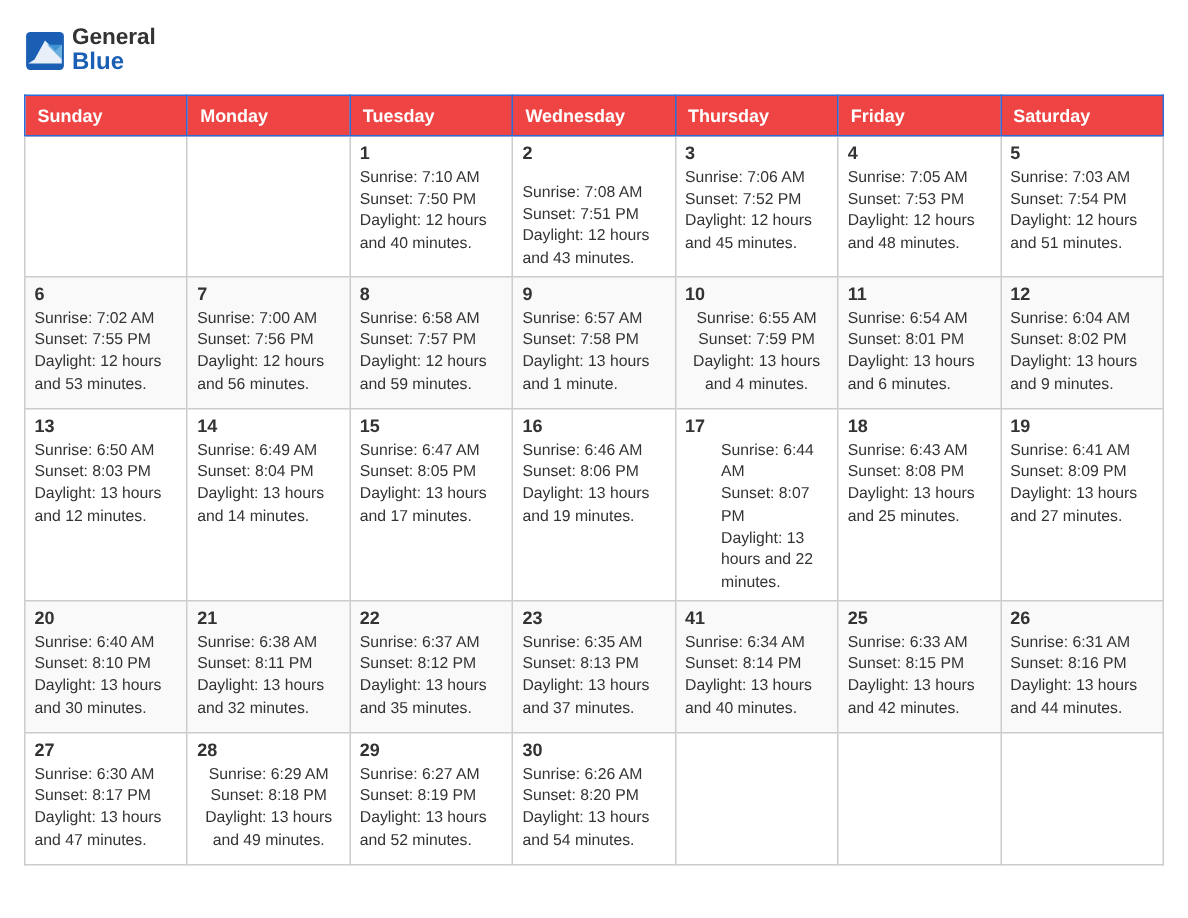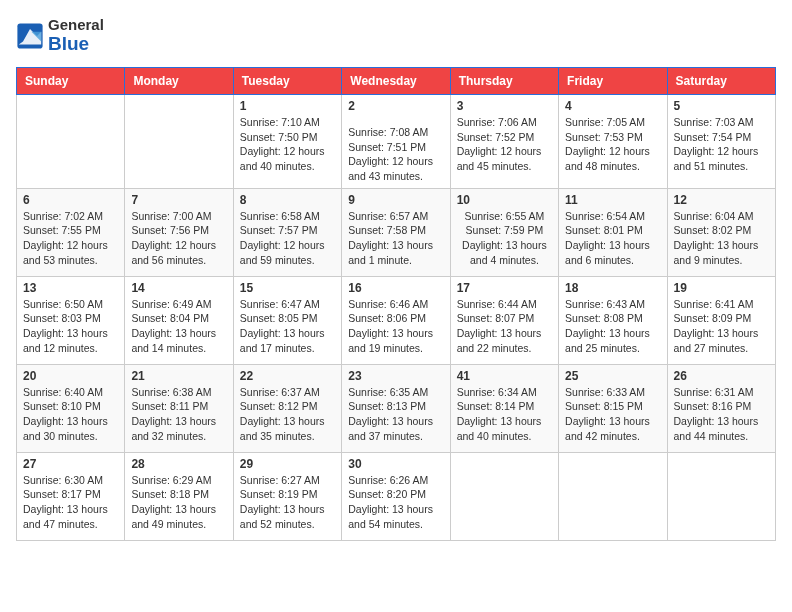--- a/index.html
+++ b/index.html
@@ -83,21 +83,21 @@
 
 <div class="header">
   <div class="logo">
     <svg class="logo-icon" viewBox="0 0 40 40">
       <rect x="2" y="2" width="36" height="36" rx="4" fill="#1a5fb4"></rect>
       <polygon points="10,28 20,10 30,20 36,14 36,32 4,32" fill="#fff" opacity="0.9"></polygon>
       <polygon points="22,14 36,14 36,28" fill="#4a9fd9" opacity="0.8"></polygon>
     </svg>
     <div>
       <div style="font-size:15px;font-weight:bold;color:#333;">General</div>
-      <div style="font-size:19px;font-weight:bold;color:#1a5fb4;">Blue</div>
+      <div style="font-size:16px;font-weight:bold;color:#1a5fb4;">Blue</div>
     </div>
   </div>
   <div class="title-block">
     <div class="month-year"></div>
     <div class="location"></div>
   </div>
 </div>
 
 <table class="calendar">
   <thead>
@@ -210,21 +210,21 @@
 Daylight: 13 hours and 17 minutes.</div>
         </td>
         <td>
           <span class="day-number">16</span>
           <div class="day-info" style="white-space: pre-line;">Sunrise: 6:46 AM
 Sunset: 8:06 PM
 Daylight: 13 hours and 19 minutes.</div>
         </td>
         <td>
           <span class="day-number">17</span>
-          <div class="day-info" style="white-space: pre-line;">Sunrise: 6:44 AM
+          <div class="day-info" style="white-space: pre-line; margin-left: 24px;">Sunrise: 6:44 AM
 Sunset: 8:07 PM
 Daylight: 13 hours and 22 minutes.</div>
         </td>
         <td>
           <span class="day-number">18</span>
           <div class="day-info" style="white-space: pre-line;">Sunrise: 6:43 AM
 Sunset: 8:08 PM
 Daylight: 13 hours and 25 minutes.</div>
         </td>
         <td>
@@ -280,21 +280,21 @@
       </tr>
       <tr>
         <td>
           <span class="day-number">27</span>
           <div class="day-info" style="white-space: pre-line;">Sunrise: 6:30 AM
 Sunset: 8:17 PM
 Daylight: 13 hours and 47 minutes.</div>
         </td>
         <td>
           <span class="day-number">28</span>
-          <div class="day-info" style="white-space: pre-line;">Sunrise: 6:29 AM
+          <div class="day-info" style="white-space: pre-line; text-align: center;">Sunrise: 6:29 AM
 Sunset: 8:18 PM
 Daylight: 13 hours and 49 minutes.</div>
         </td>
         <td>
           <span class="day-number">29</span>
           <div class="day-info" style="white-space: pre-line;">Sunrise: 6:27 AM
 Sunset: 8:19 PM
 Daylight: 13 hours and 52 minutes.</div>
         </td>
         <td>

